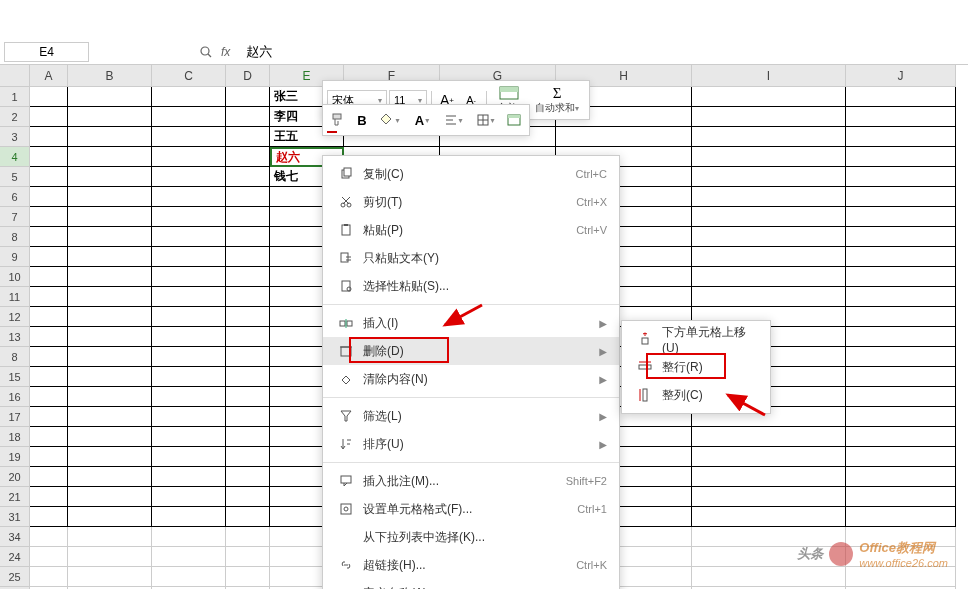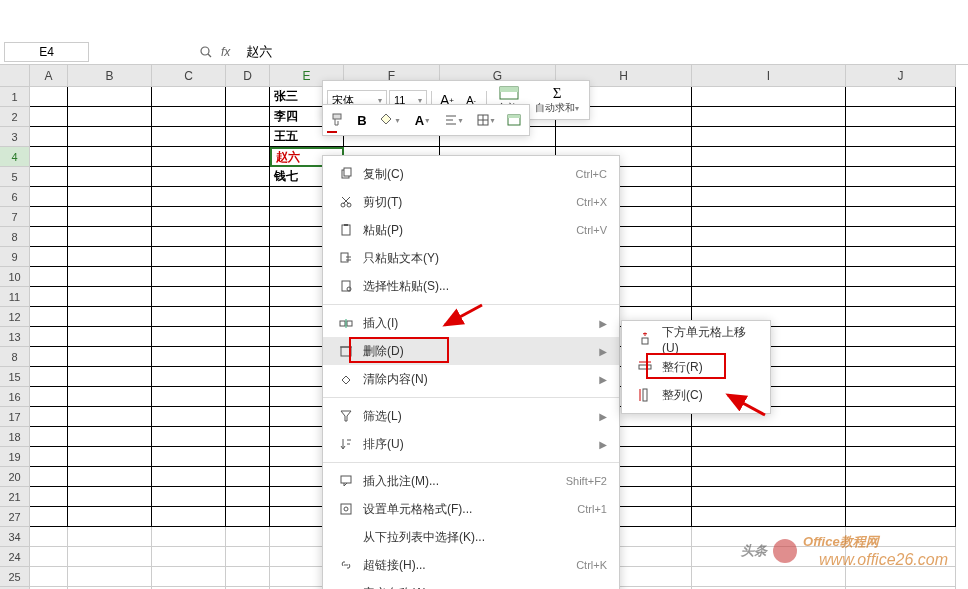--- a/index.html
+++ b/index.html
@@ -111,21 +111,21 @@
       <div class="row-header">12</div>
       <div class="row-header">13</div>
       <div class="row-header">8</div>
       <div class="row-header">15</div>
       <div class="row-header">16</div>
       <div class="row-header">17</div>
       <div class="row-header">18</div>
       <div class="row-header">19</div>
       <div class="row-header">20</div>
       <div class="row-header">21</div>
-      <div class="row-header">27</div>
+      <div class="row-header">31</div>
       <div class="row-header">34</div>
       <div class="row-header">24</div>
       <div class="row-header">25</div>
       <div class="row-header">26</div>
       <div class="row-header">27</div>
     </div>
   <div class="cells" id="cells">
       <div class="row">
         <div class="cell dark" style="width: 38px;"></div>
         <div class="cell dark" style="width: 84px;"></div>
@@ -722,15 +722,15 @@
       </marker>
     </defs>
   <line x1="45" y1="25" x2="8" y2="5" stroke="#d00" stroke-width="3" marker-end="url(#ah2)"></line>
 </svg>
 
 <div class="watermark">
   <span class="wm-text" style="color:#555;font-weight:bold;">头条</span>
   <div class="wm-logo"></div>
   <div>
     <div class="wm-text" style="color:#c60;font-weight:bold;">Office教程网</div>
-    <div class="wm-text" style="font-size:16px;color:#c60;margin-left:16px;">www.office26.com</div>
+    <div class="wm-text" style="font-size:11px;color:#c60;">www.office26.com</div>
   </div>
 </div>
 
 </body></html>

